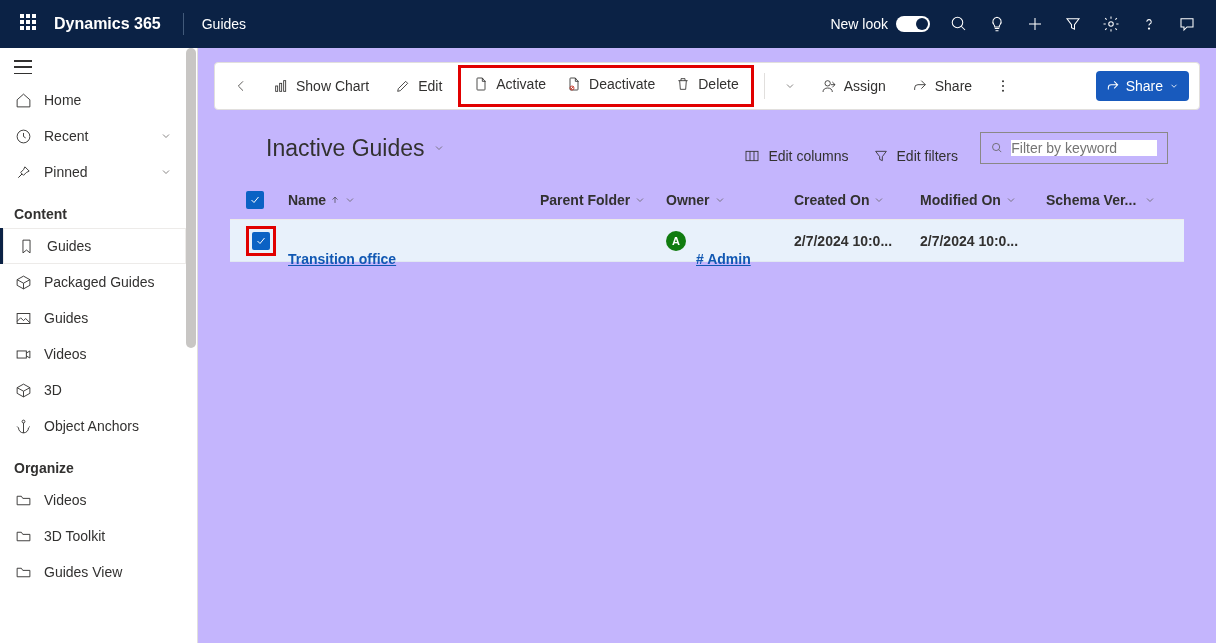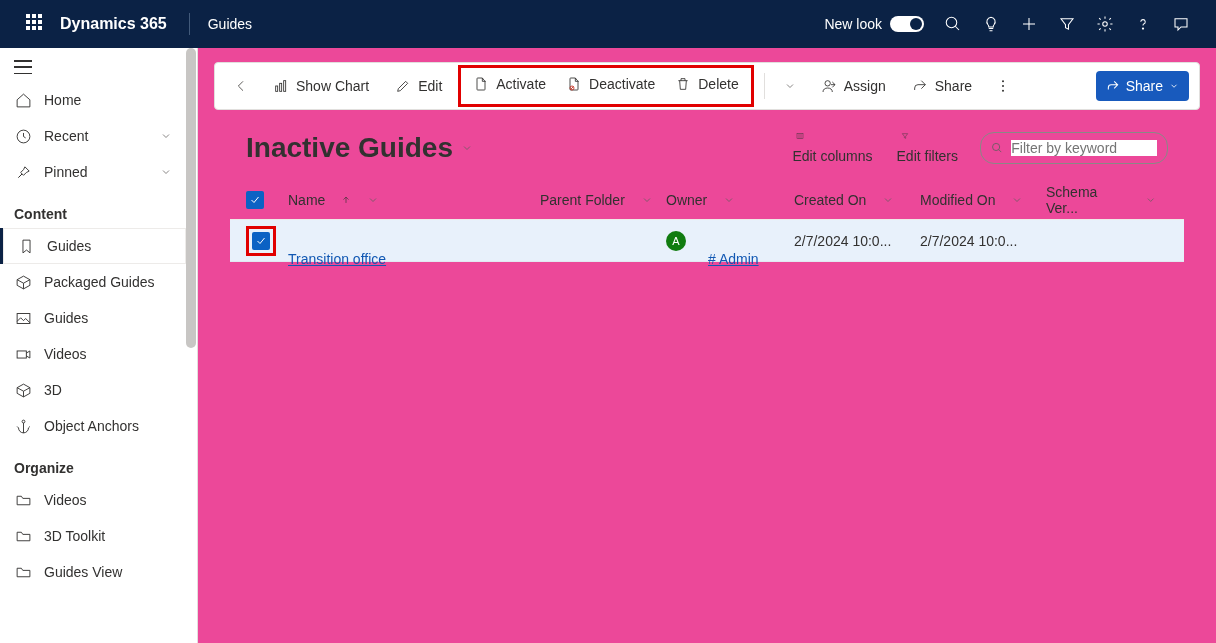--- a/index.html
+++ b/index.html
@@ -1,19 +1,19 @@
 <!DOCTYPE html>
 <html><head>
 <meta charset="utf-8">
 <style>
   * { box-sizing: border-box; margin: 0; padding: 0; font-family: "Segoe UI", Arial, sans-serif; }
   body { width:1216px; height:643px; overflow:hidden; background:#fff; color:#323130; font-size:14px; }
 
   
-  .header { height:48px; background:#0b2245; color:#fff; display:flex; align-items:center; padding:0 26px; }
+  .header { height:48px; background:#0b2245; color:#fff; display:flex; align-items:center; padding:0 20px; }
   .header-left { display:flex; align-items:center; gap:14px; }
   .waffle { width:20px; height:20px; display:grid; grid-template-columns:repeat(3,4px); grid-template-rows:repeat(3,4px); gap:2px; cursor:pointer;}
   .waffle span { background:#fff; }
   .brand { font-size:16px; font-weight:600; }
   .divider-v { width:1px; height:22px; background:#425a7a; margin:0 4px 0 8px;}
   .header-sub { font-size:14px; }
   .header-spacer { flex:1; }
   .header-right { display:flex; align-items:center; gap:20px; }
   .new-look { display:flex; align-items:center; gap:8px; font-size:14px; cursor:pointer;margin-left:41px;}
   .toggle { width:34px; height:16px; border-radius:10px; background:#fff; position:relative; cursor:pointer;}
@@ -32,48 +32,48 @@
   .hamburger-row { padding:12px 14px 8px; }
   .hamburger { width:18px; height:14px; display:flex; flex-direction:column; justify-content:space-between; cursor:pointer;}
   .hamburger span { height:1.5px; background:#323130; }
   .nav-item { display:flex; align-items:center; height:36px; padding:0 14px; gap:12px; cursor:pointer;}
   .nav-item.active { background:#fff; border-left:3px solid #0b2245; font-weight:400; box-shadow:inset 0 0 0 1px #edebe9;}
   .nav-item .chev { margin-left:auto; }
   .nav-icon { width:18px; height:18px; display:flex; align-items:center; justify-content:center;}
   .nav-icon svg { width:17px; height:17px; stroke:#323130; fill:none; stroke-width:1.3;}
   .nav-section { padding:16px 14px 6px; font-weight:600; font-size:14px; color:#323130;}
 
-  .main { flex:1; padding:14px 16px; background:#ec4899; display:flex; flex-direction:column; gap:12px;}
+  .main { flex:1; padding:14px 16px; background:#c4b5fd; display:flex; flex-direction:column; gap:12px;}
 
   
   .cmdbar { height:48px; border:1px solid #e1dfdd; border-radius:4px; display:flex; align-items:center; padding:0 10px; gap:6px; background:#fff;}
   .cmd-back { width:32px; height:32px; display:flex; align-items:center; justify-content:center; color:#605e5c; cursor:pointer;}
   .cmd-btn { display:flex; align-items:center; gap:7px; height:32px; padding:0 10px; cursor:pointer; white-space:nowrap;}
   .cmd-btn svg { width:16px; height:16px; stroke:#323130; fill:none; stroke-width:1.3;}
   .red-box { border:3px solid #e10000; display:flex; align-items:flex-start; padding:0 2px; height:42px;}
   .cmd-sep { width:1px; height:26px; background:#e1dfdd; margin:0 4px;}
   .cmd-more { width:30px; display:flex; align-items:center; justify-content:center; cursor:pointer;}
   .cmd-spacer { flex:1; }
   .share-primary { display:flex; align-items:center; gap:6px; background:#185abd; color:#fff; border-radius:4px; height:30px; padding:0 10px; cursor:pointer;}
   .share-primary svg { stroke:#fff !important; }
 
   
   .viewheader { display:flex; align-items:center; padding:10px 32px 4px 32px;}
-  .viewname { font-size:28px; font-weight:700; display:flex; align-items:center; gap:8px; cursor:pointer;}
+  .viewname { font-size:23px; font-weight:400; display:flex; align-items:center; gap:8px; cursor:pointer;margin-left:20px;}
   .vh-spacer { flex:1; }
-  .vh-link { display:flex; align-items:flex-start; gap:8px; cursor:pointer; padding:0 12px; height:32px;flex-direction:column;}
+  .vh-link { display:flex; align-items:flex-end; gap:8px; cursor:pointer; padding:0 12px; height:32px;}
   .vh-link svg { width:16px; height:16px; stroke:#323130; fill:none; stroke-width:1.3;}
-  .searchbox { display:flex; align-items:center; gap:8px; border:1px solid #8a8886; height:32px; padding:0 10px; border-radius:14px; width:188px; margin-left:10px;}
+  .searchbox { display:flex; align-items:center; gap:8px; border:1px solid #8a8886; height:32px; padding:0 10px; border-radius:0; width:188px; margin-left:10px;}
   .searchbox input { border:none; outline:none; font-size:14px; width:100%; color:#605e5c;}
 
   
   .gridwrap { padding:0 16px; }
   .grid-head { display:flex; align-items:center; height:40px; border-bottom:1px solid #edebe9; padding-left:16px;}
   .col-check { width:42px; }
-  .col { display:flex; align-items:center; gap:16px; color:#323130; cursor:pointer; }
+  .col { display:flex; align-items:center; gap:4px; color:#323130; cursor:pointer;font-weight:bold; }
   .col-name { width:252px; }
   .col-parent { width:126px; }
   .col-owner { width:128px; }
   .col-created { width:126px; }
   .col-modified { width:126px; }
   .col-schema { width:110px;justify-content:space-between; }
   .grid-row { display:flex; align-items:center; height:42px; background:#e8f1fb; padding-left:16px; border-bottom:1px solid #e1e8f2;}
   .checkbox { width:18px; height:18px; background:#0b62c4; display:flex; align-items:center; justify-content:center; border-radius:2px;}
   .checkbox svg { width:12px; height:12px; stroke:#fff; stroke-width:2; fill:none;}
   .red-square { border:3px solid #e10000; padding:3px; display:inline-flex; }

